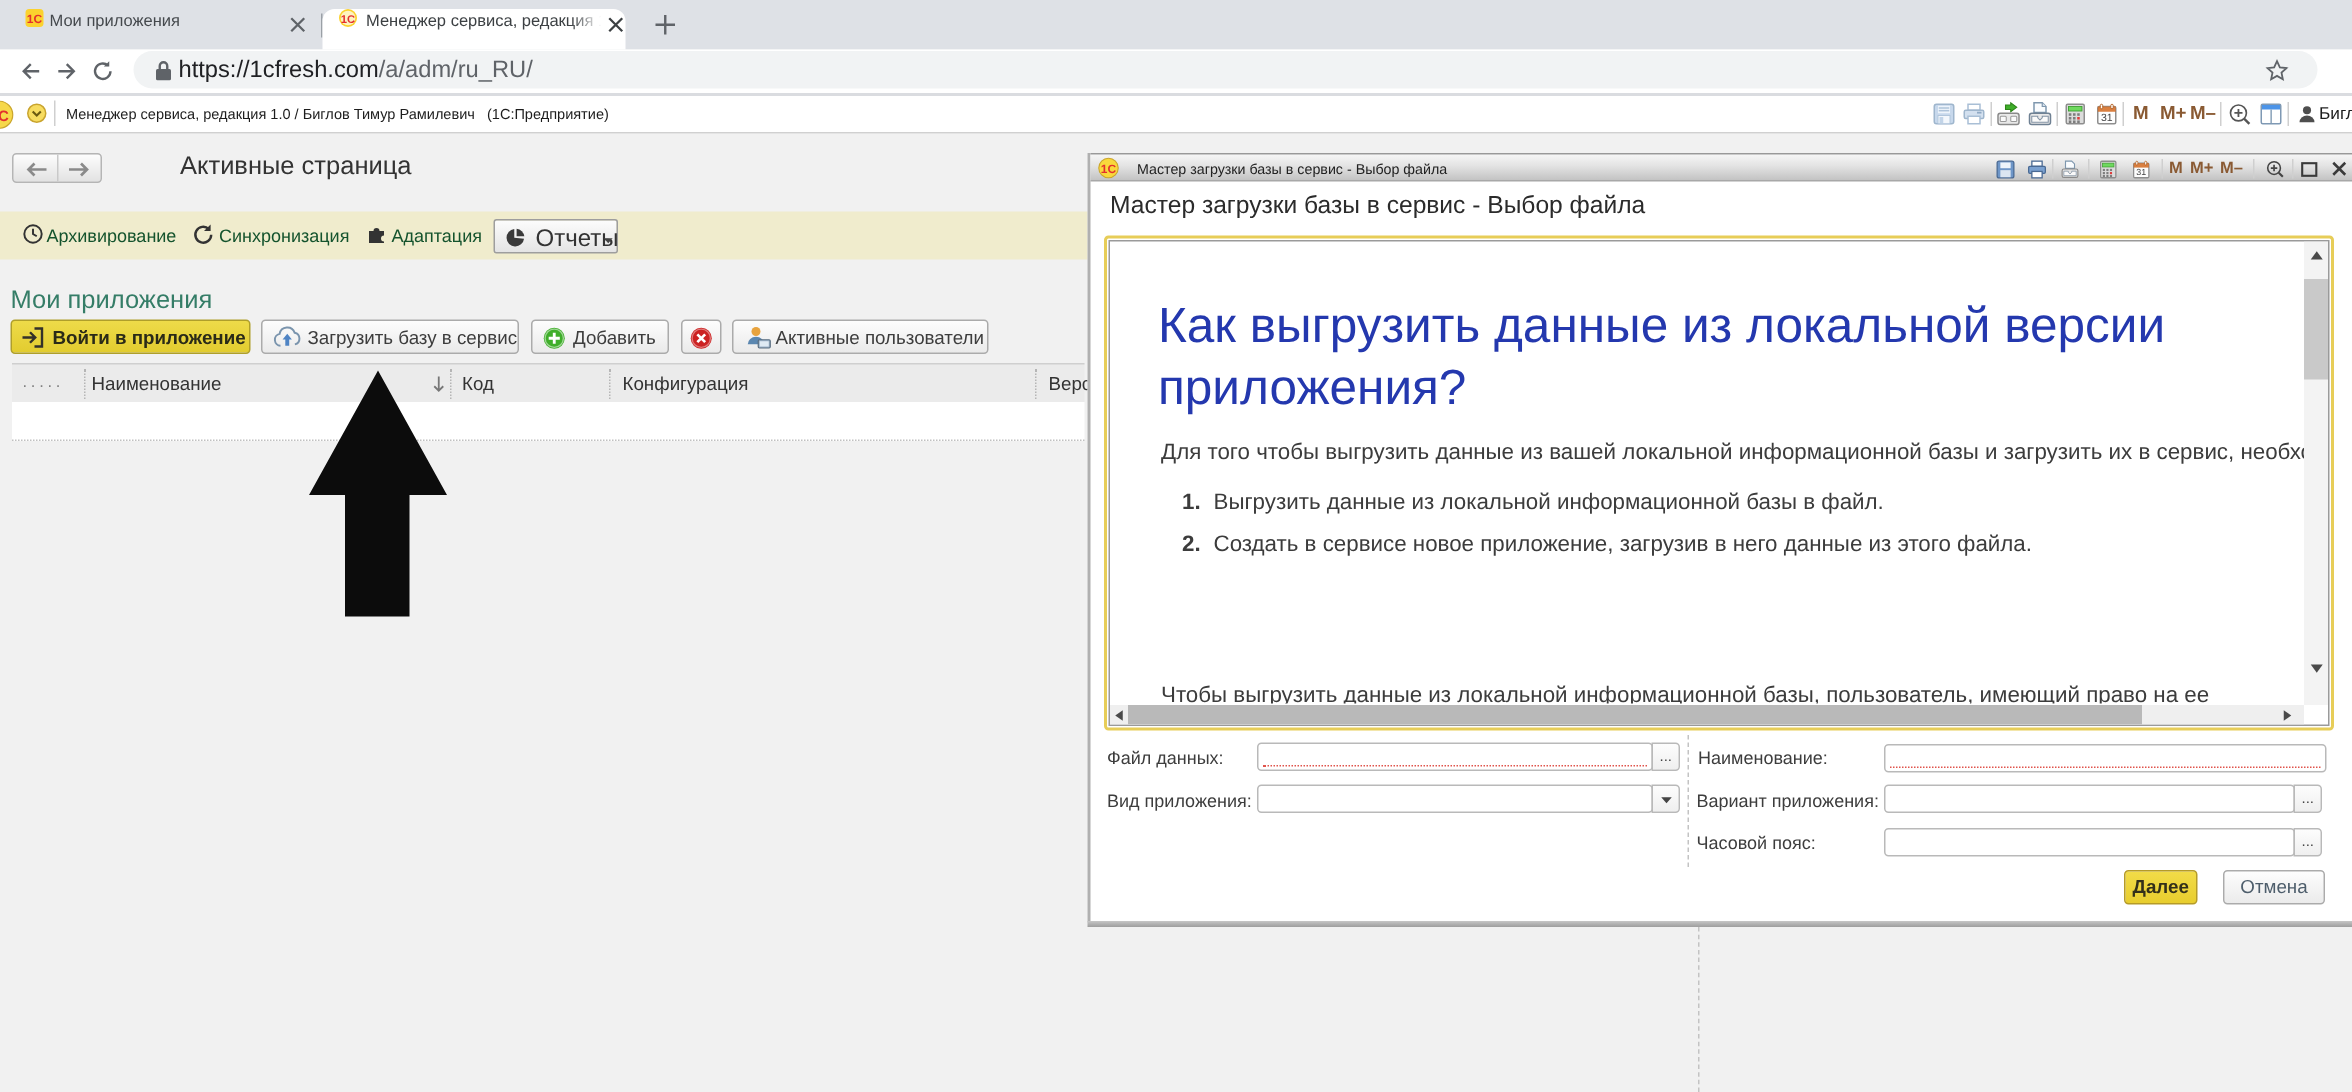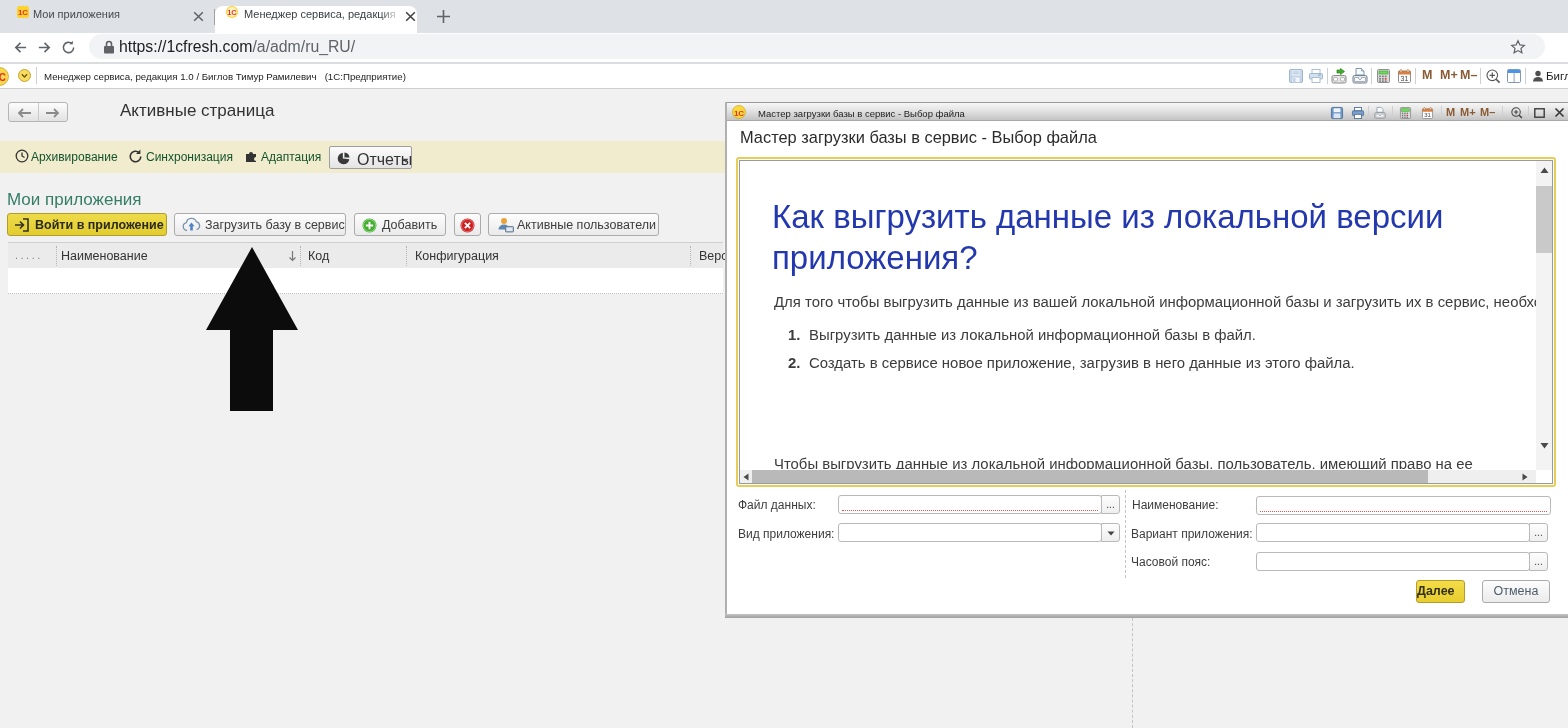--- a/index.html
+++ b/index.html
@@ -51,21 +51,21 @@
   .bodytxt { position:absolute; left:34px; font-size:14.9px; color:#3c3c3c; white-space:nowrap; }
   #vsb { position:absolute; right:0px; top:0px; width:16px; height:309px; background:#f3f3f3; }
   #vsb .thumb { position:absolute; left:0px; top:25px; width:16px; height:67px; background:#c9c9c9; }
   #hsb { position:absolute; left:0px; top:309px; width:796px; height:13px; background:#efefef; }
   #hsb .thumb { position:absolute; left:12px; top:0px; width:676px; height:13px; background:#b9b9b9; }
   .flabel { position:absolute; font-size:12px; color:#3d3d3d; white-space:nowrap; }
   .finput { position:absolute; height:19px; background:#fff; border:1px solid #b9b9b9; border-radius:3px; }
   .fbtn { position:absolute; width:19px; height:19px; background:linear-gradient(#fdfdfd,#efefef); border:1px solid #b9b9b9; border-radius:0 3px 3px 0; font-size:10px; color:#444; text-align:center; line-height:17px; }
   .redline { position:absolute; left:3px; right:3px; bottom:2px; border-bottom:1.5px dotted #e0544c; }
   #dashsep { position:absolute; left:398px; top:388px; width:1px; height:88px; border-left:1px dashed #c3c3c3; }
-  #btn-next { position:absolute; left:689px; top:478px; width:49px; height:23px; background:linear-gradient(#f2dc48,#e8cd2e); border:1px solid #b59b28; border-radius:3px; font-size:12.5px; font-weight:bold; color:#33301a; line-height:21px; }
+  #btn-next { position:absolute; left:689px; top:478px; width:49px; height:23px; background:linear-gradient(#f2dc48,#e8cd2e); border:1px solid #b59b28; border-radius:3px; font-size:12.5px; font-weight:bold; color:#33301a; text-align:center; line-height:21px; }
   #btn-cancel { position:absolute; left:755px; top:478px; width:68px; height:23px; background:linear-gradient(#fdfdfd,#ebebeb); border:1px solid #ababab; border-radius:3px; font-size:12.5px; color:#4d5d6b; text-align:center; line-height:21px; }
   #belowdash { left:1132px; top:618px; width:1px; height:110px; border-left:1px dashed #c3c3c3; }
 </style>
 </head>
 <body>
 
 <div class="abs" id="tabbar">
   <svg style="left:17px;top:6px;" width="12" height="12" viewBox="0 0 12 12">
       <rect x="0" y="0" width="12" height="12" rx="2.5" fill="#fbd22e"></rect>
       <text x="6" y="9" font-size="8" font-weight="bold" fill="#e3302e" text-anchor="middle" font-family="Liberation Sans">1С</text>

